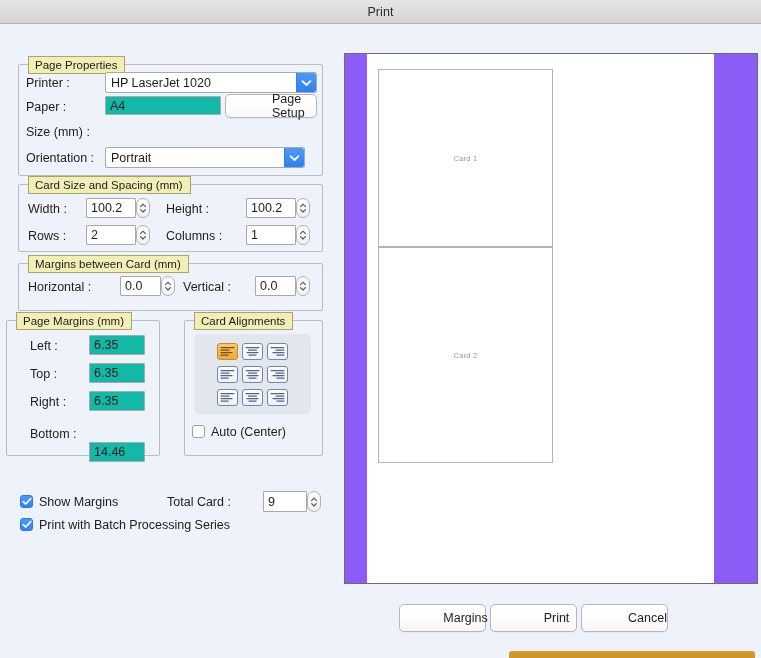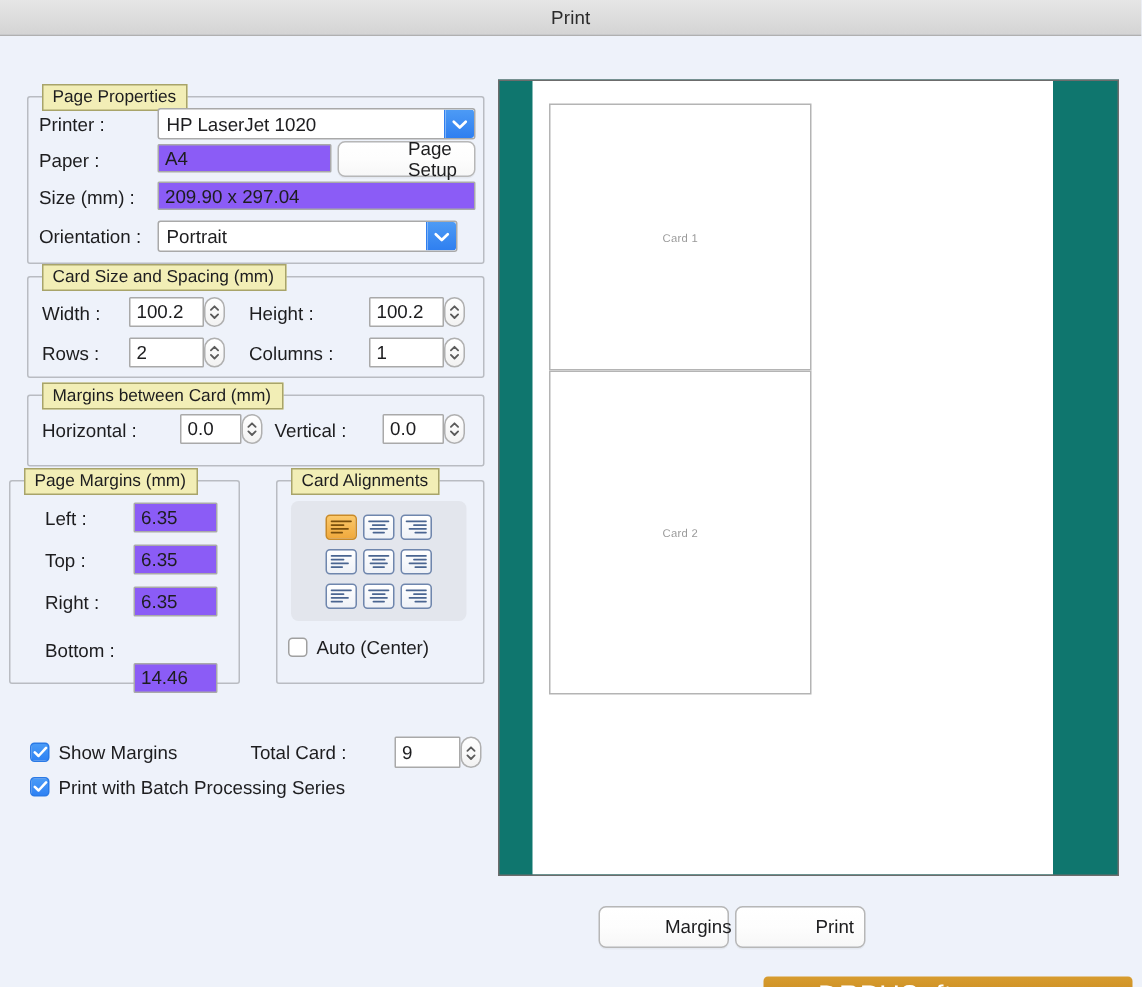--- a/index.html
+++ b/index.html
@@ -78,21 +78,21 @@
     font-family: "Liberation Sans", sans-serif;
     font-size: 12.5px;
     color: #1d1d1f;
     padding: 0 4px;
     display: flex;
     align-items: center;
     overflow: hidden;
     white-space: nowrap;
   }
   .textfield.readonly {
-    background: #8b5cf6;
+    background: #14b8a6;
     border: 1px solid #a9a9a9;
   }
 
   
   .combo {
     position: absolute;
     box-sizing: border-box;
     background: #ffffff;
     border: 1px solid #a9a9a9;
     border-radius: 2px;
@@ -200,23 +200,24 @@
   .align-btn.sel {
     background: linear-gradient(to bottom,#fbc86b 0%,#f0a93c 100%);
     border: 1px solid #c98a28;
   }
   .align-btn svg { display:block; }
 
   
   .preview-outer {
     position: absolute;
     box-sizing: border-box;
-    background: #0f766e;
+    background: #8b5cf6;
     border: 1px solid #6c6c6c;
     overflow: hidden;
+    margin-left: 12px;
   }
   .preview-page {
     position: absolute;
     background: #ffffff;
   }
   .card-rect {
     position: absolute;
     box-sizing: border-box;
     border: 1px solid #b4b4b4;
     background: #ffffff;
@@ -267,21 +268,20 @@
           <path d="M1.5 2.2 L5.5 6 L9.5 2.2" fill="none" stroke="#ffffff" stroke-width="1.8" stroke-linecap="round" stroke-linejoin="round"></path>
         </svg>
     </span>
   </div>
 
   <span class="fieldlabel" style="left:26px; top:76px;">Paper :</span>
   <div class="textfield readonly" style="left:105px; top:72px; width:116px; height:19px;">A4</div>
   <div class="btn" style="left:225px; top:70px; width:92px; height:24px;">Page Setup</div>
 
   <span class="fieldlabel" style="left:26px; top:101px;">Size (mm) :</span>
-  <div class="textfield readonly" style="left:105px; top:97px; width:212px; height:19px;">209.90 x 297.04</div>
 
   <span class="fieldlabel" style="left:26px; top:127px;">Orientation :</span>
   <div class="combo" style="left:105px; top:123px; width:200px; height:21px;">
     <span>Portrait</span>
     <span class="combo-arrow">
       <svg width="11" height="8" viewBox="0 0 11 8">
           <path d="M1.5 2.2 L5.5 6 L9.5 2.2" fill="none" stroke="#ffffff" stroke-width="1.8" stroke-linecap="round" stroke-linejoin="round"></path>
         </svg>
     </span>
   </div>
@@ -502,16 +502,17 @@
           <span class="card-label">Card 1</span>
         </div>
         <div class="card-rect" style="left: 33px; top: 193px; width: 175px; height: 216px;">
           <span class="card-label">Card 2</span>
         </div>
       </div>
   </div>
 
   <div class="btn" style="left:399px; top:580px; width:87px; height:28px;">Margins</div>
   <div class="btn" style="left:490px; top:580px; width:87px; height:28px;">Print</div>
+  <div class="btn" style="left:581px; top:580px; width:87px; height:28px;">Cancel</div>
 
   <div class="watermark" style="left:509px; top:627px; width:246px; height:28px;">DRPUSoftware.com</div>
 
 </div>
 
 </body></html>

